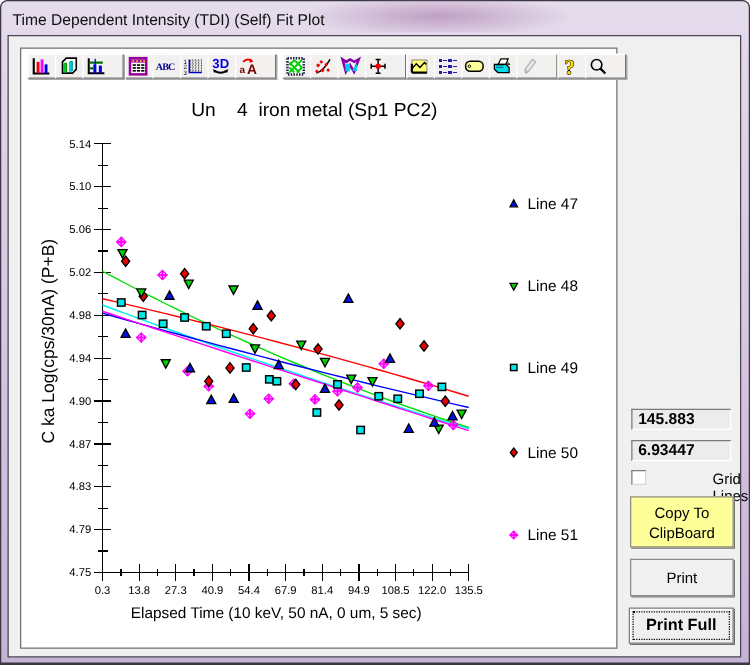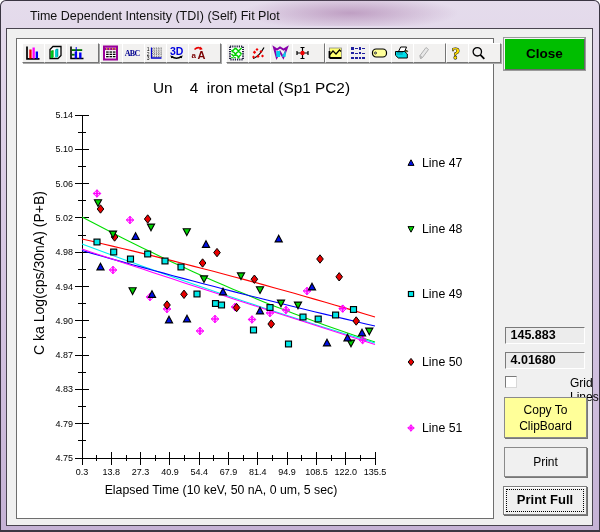--- a/index.html
+++ b/index.html
@@ -5,21 +5,21 @@
 * { margin:0; padding:0; box-sizing:border-box; }
 html,body { width:600px; height:532px; overflow:hidden;
   font-family:"Liberation Sans", sans-serif; }
 #win { position:absolute; left:0; top:0; width:600px; height:532px;
   border-radius:6px 6px 0 0;
   background:linear-gradient(180deg,#e5dcec 0%,#dacce5 35%,#d0bfde 70%,#c5b2d5 100%);
   box-shadow:inset 0 0 0 1px #3a3542; }
 #blob { position:absolute; left:235px; top:0px; width:240px; height:26px;
   background:radial-gradient(ellipse 58% 85% at 48% 50%,rgba(168,122,170,.62),rgba(168,122,170,0) 78%);
   }
-#title { position:absolute; left:10px; top:9px; font-size:12.5px; color:#101010;margin-left:20px; }
+#title { position:absolute; left:10px; top:9px; font-size:12.5px; color:#101010; }
 #client { position:absolute; left:7px; top:29px; width:585px; height:496px;
   background:#f0f0f0; box-shadow:0 0 0 1px #49444f; }
 #panel { position:absolute; left:9px; top:9px; width:478px; height:481px;
   background:#fff; border:1px solid #6e6e6e; }
 .tb { position:absolute; width:33px; height:20px; background:#f2f1f0;
   border:1px solid; border-color:#ffffff #757575 #757575 #ffffff;
   box-shadow:1px 1px 0 #a8a8a8; padding:1px 0 0 1px; }
 .tb svg { display:block; }
 #closebtn { position:absolute; left:497px; top:9px; width:81px; height:32px;
   background:#00be00; border:1px solid; border-color:#f5f5f5 #6a6a6a #6a6a6a #f5f5f5;
@@ -424,22 +424,21 @@
             <text x="3.2" y="14" font-family="Liberation Serif" font-size="16.5" font-weight="bold" fill="#ffdd00" stroke="#000" stroke-width="0.9" paint-order="stroke">?</text>
           </svg>
         </div>
 <div class="tb" style="left:451px;top:3.5px">
           <svg width="17" height="16" viewBox="0 0 16 16">
             <circle cx="6.8" cy="6.8" r="4.2" fill="none" stroke="#000" stroke-width="1.3"></circle>
             <path d="M9.9,9.9 L13.8,13.8" stroke="#000" stroke-width="1.8"></path>
           </svg>
         </div>
     </div>
-    <div id="closebtn">Close</div>
     <div class="tbox" style="top:298px">145.883</div>
-    <div class="tbox" style="top:322.5px">4.01680</div>
+    <div class="tbox" style="top:322.5px">6.93447</div>
     <div id="cb"></div>
       <div id="cblabel">Grid Lines</div>
     <div id="copybtn" class="pbtn">Copy To<br>ClipBoard</div>
     <div id="printbtn" class="pbtn">Print</div>
     <div id="zoombtn">Print Full</div>
   </div>
 </div>
 
 </body></html>

